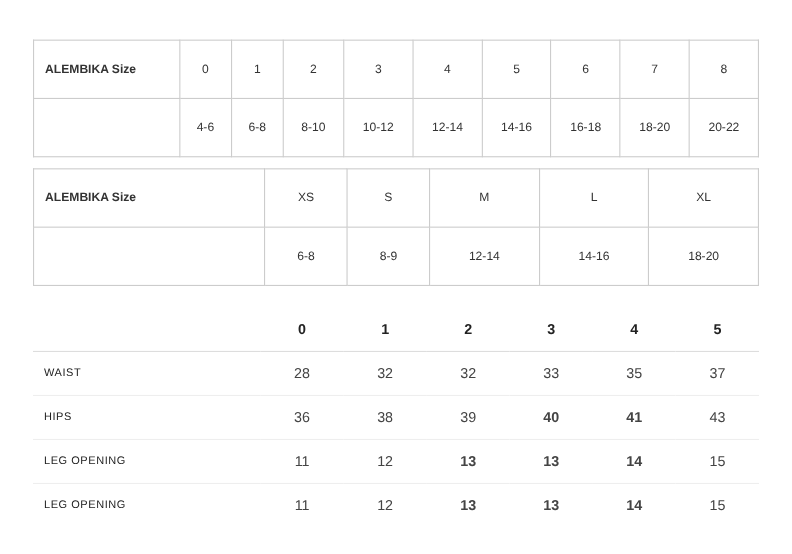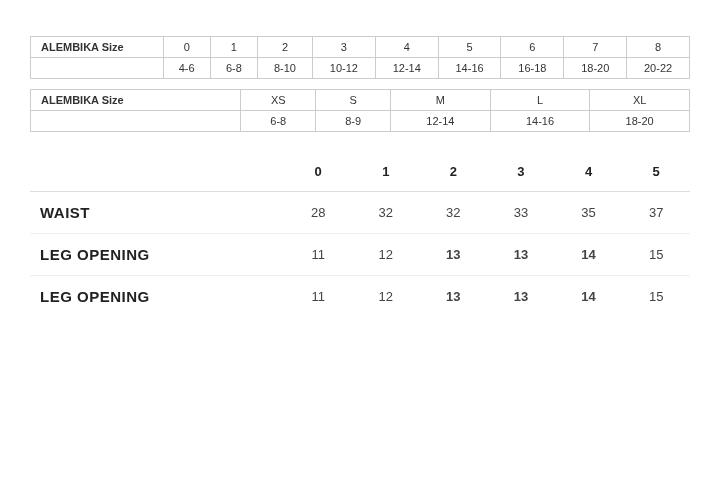--- a/index.html
+++ b/index.html
@@ -49,21 +49,21 @@
       gap: 10px;
       margin-bottom: 20px;
     }
     .size-table {
       border-collapse: collapse;
       font-size: 11px;
       color: #333;
     }
     .size-table td, .size-table th {
       border: 1px solid #ccc;
-      padding: 4px 10px;
+      padding: 20px 10px;
       text-align: center;
       white-space: nowrap;
       margin-top: 24px;
     }
     .size-table td:first-child, .size-table th:first-child {
       text-align: left;
       font-weight: bold;
       min-width: 90px;
     }
     
@@ -87,22 +87,22 @@
       text-align: left;
     }
     .measure-table tr {
       border-bottom: 1px solid #eee;
     }
     .measure-table tr:last-child {
       border-bottom: none;
     }
     .measure-table td:first-child {
       text-align: left;
-      font-weight: bold;
-      font-size: 15px;
+      font-weight: normal;
+      font-size: 10px;
       letter-spacing: 0.5px;
       color: #222;
     }
     .measure-table td {
       color: #444;
     }
     .highlight-teal {
       color: #4DB6AC;
       font-weight: bold;
     }
@@ -193,32 +193,41 @@
     <tr>
           <td>WAIST</td>
           <td>28</td>
           <td>32</td>
           <td>32</td>
           <td>33</td>
           <td>35</td>
           <td>37</td>
         </tr>
         <tr>
-          <td>LEG OPENING</td>
-          <td>11</td>
-          <td>12</td>
-          <td class="highlight-teal">13</td>
-          <td class="highlight-teal">13</td>
-          <td class="highlight-teal">14</td>
-          <td>15</td>
+          <td>HIPS</td>
+          <td>36</td>
+          <td>38</td>
+          <td>39</td>
+          <td class="highlight-teal">40</td>
+          <td class="highlight-teal">41</td>
+          <td>43</td>
         </tr>
         <tr>
           <td>LEG OPENING</td>
           <td>11</td>
           <td>12</td>
           <td class="highlight-teal">13</td>
           <td class="highlight-teal">13</td>
           <td class="highlight-teal">14</td>
           <td>15</td>
         </tr>
+        <tr>
+          <td>LEG OPENING</td>
+          <td>11</td>
+          <td>12</td>
+          <td class="highlight-teal">13</td>
+          <td class="highlight-teal">13</td>
+          <td class="highlight-teal">14</td>
+          <td>15</td>
+        </tr>
       </tbody>
   </table>
 </div>
 
 </body></html>

